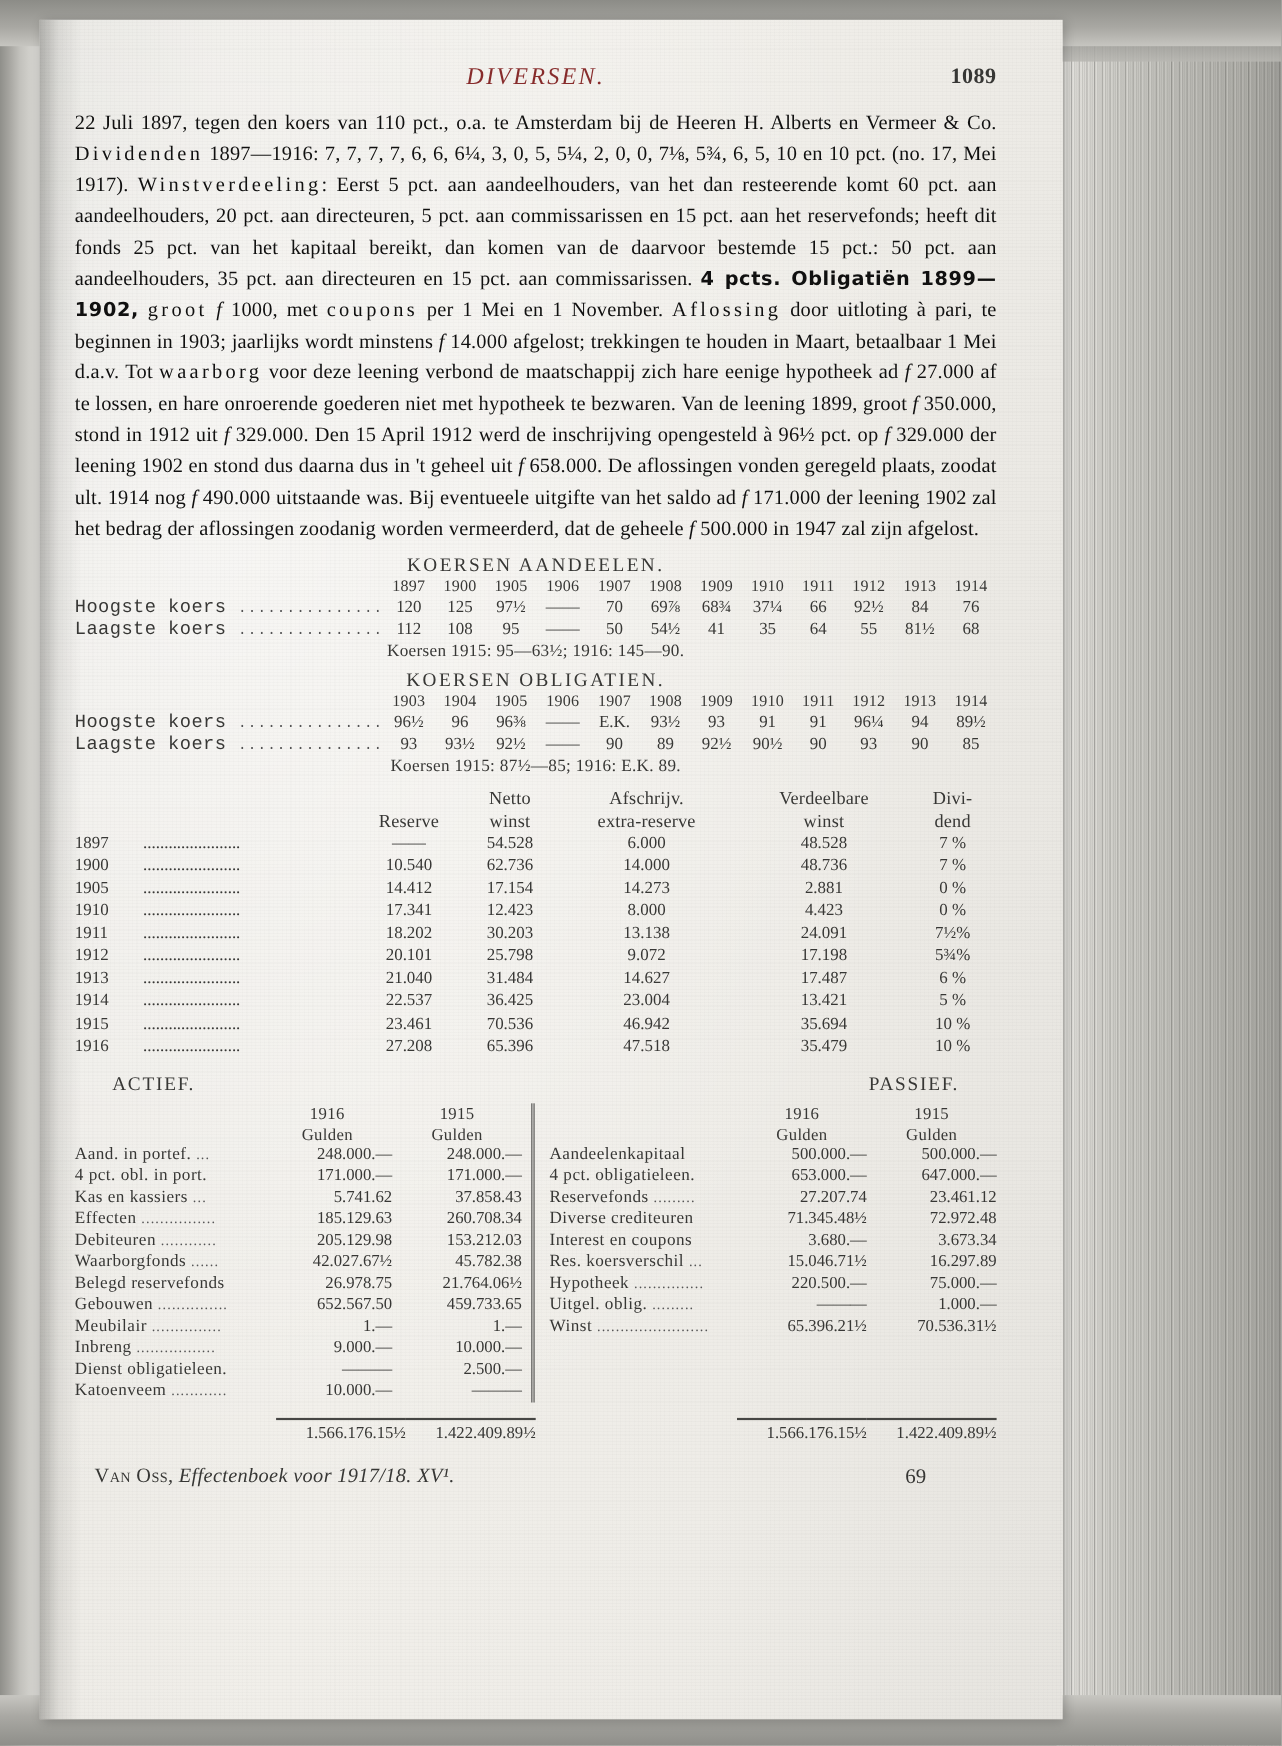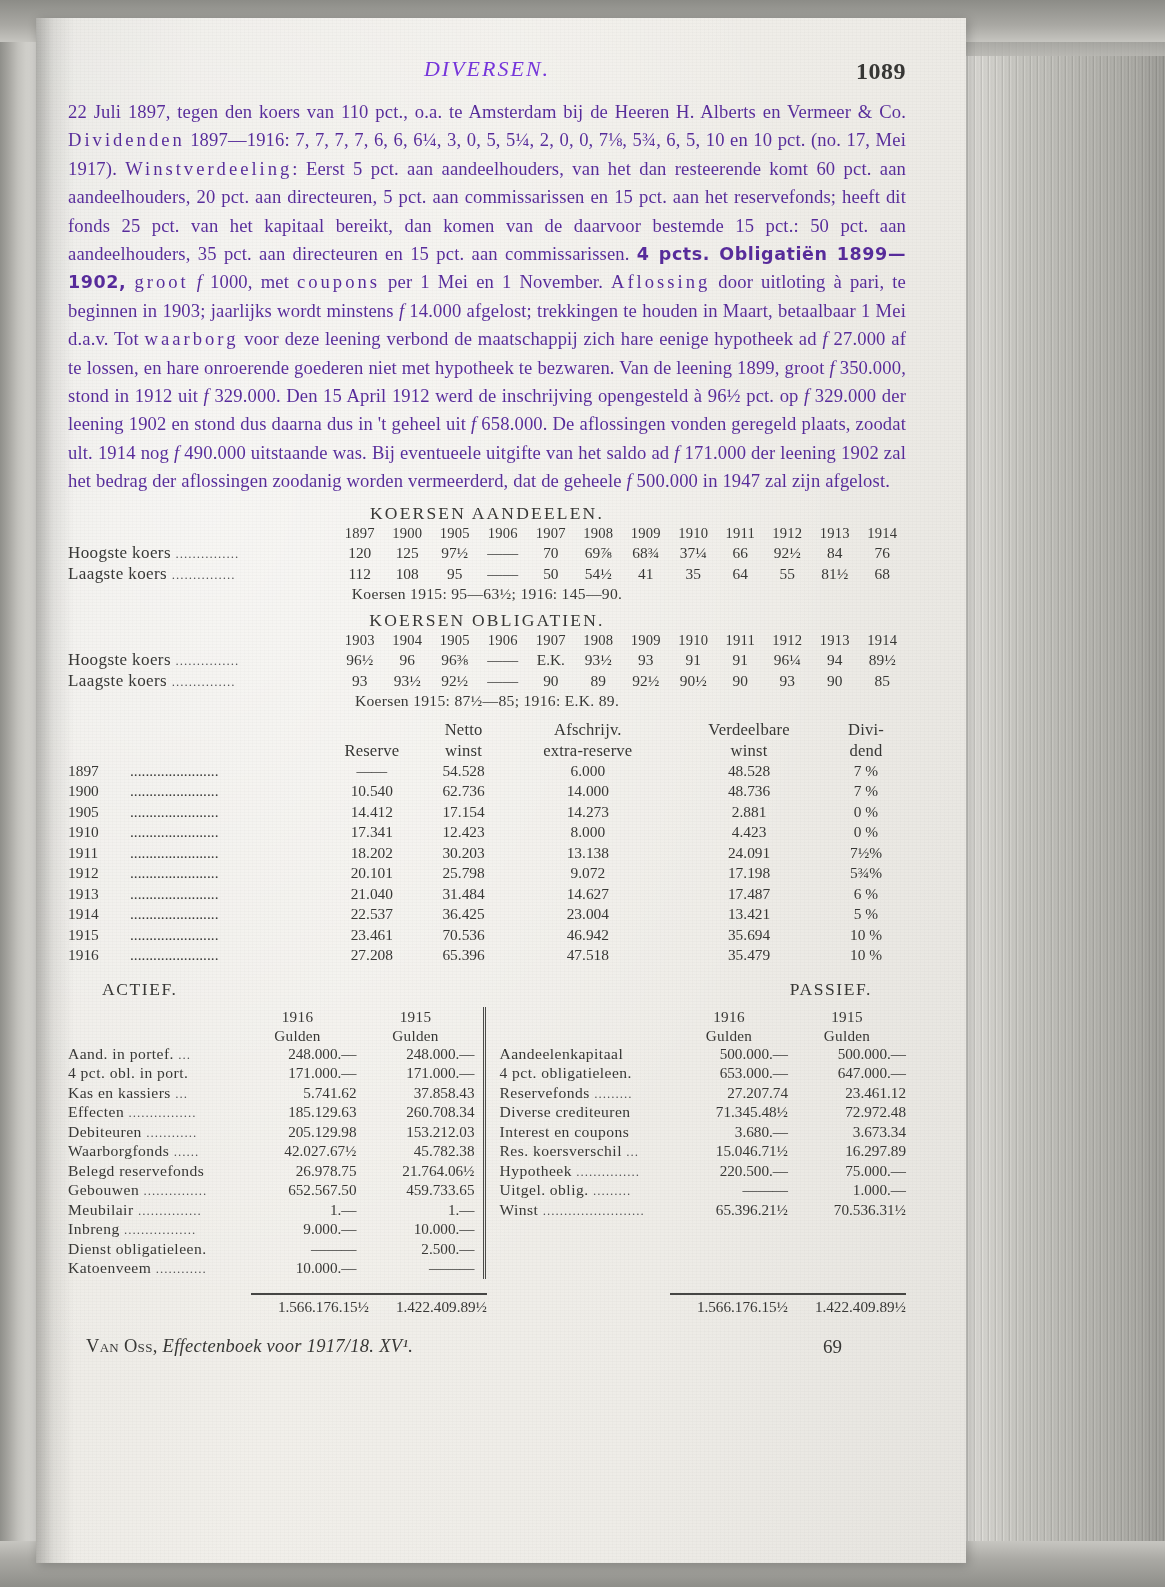--- a/index.html
+++ b/index.html
@@ -72,34 +72,34 @@
     left:68px;top:56px;
     width:838px;
     color:#2a2a28;
   }
 
   
   .hdr{position:relative;height:42px;}
   .hdr-title{
     position:absolute;left:0;right:0;text-align:center;
     font-style:italic;font-size:22px;letter-spacing:2px;
-    color:#6d28d9;
+    color:#7f1d1d;
   }
   .hdr-page{
     position:absolute;right:0;top:2px;
-    font-size:24px;font-weight:bold;letter-spacing:.5px;
+    font-size:20px;font-weight:bold;letter-spacing:.5px;
   }
 
   
   .body-text{
     font-size:18.6px;
     line-height:28.4px;
     text-align:justify;
     text-justify:inter-word;
-    color:#4c1d95;
+    color:#000000;
     letter-spacing:.15px;
   }
   .body-text .sp{ letter-spacing:3px; }
   .body-text .bold{ font-family:"DejaVu Sans", sans-serif; font-weight:bold; font-size:17.5px; letter-spacing:.6px;}
   .fl{font-style:italic;}
 
   
   .sec-title{
     text-align:center;
     font-size:17.5px;
@@ -112,21 +112,21 @@
     font-size:15.4px;
     margin-top:1px;
   }
   table.koers td, table.koers th{
     padding:0 0 1px 0;
     font-weight:normal;
     text-align:center;
     white-space:nowrap;
   }
   table.koers td.lbl{
-    text-align:left;width:268px;font-size:17px;letter-spacing:.4px;
+    text-align:left;width:268px;font-size:17px;letter-spacing:.4px;font-family:Liberation Mono, monospace;
   }
   table.koers th{font-size:14.6px;letter-spacing:.2px;}
   .dots{letter-spacing:1px;font-size:13px;color:#49494a;}
   .koers-note{
     text-align:center;font-size:15.6px;margin-top:0px;letter-spacing:.3px;
   }
 
   
   table.fin{
     border-collapse:collapse;width:100%;

